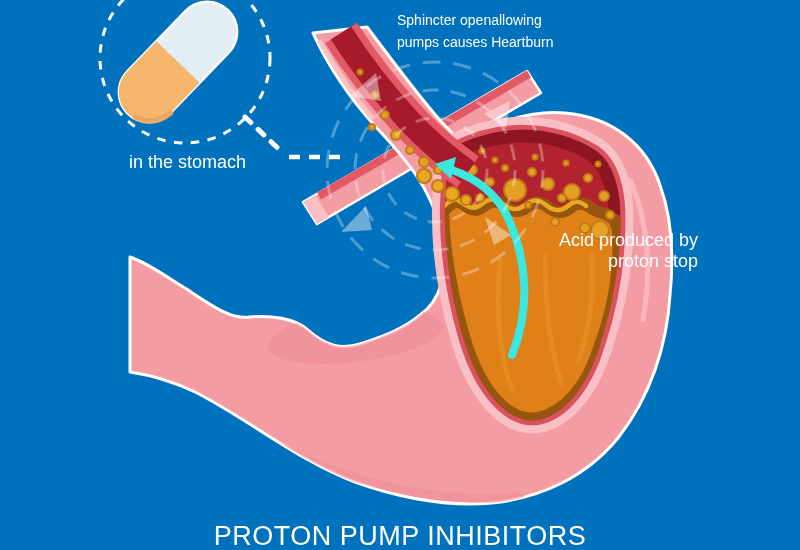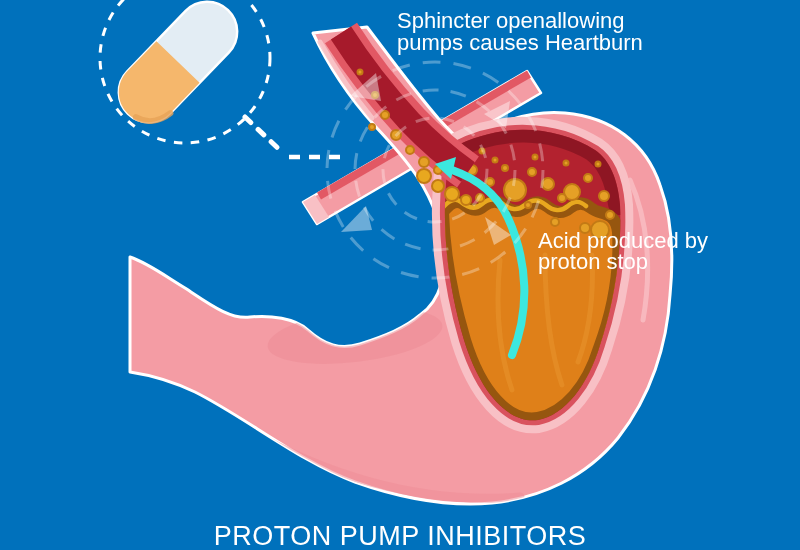--- a/index.html
+++ b/index.html
@@ -4,23 +4,23 @@
 <style>
   html,body{margin:0;padding:0;background:#222;}
   .stage{
     position:relative;width:800px;height:550px;overflow:hidden;
     background:var(--background,#0071BC);
     font-family:"Liberation Sans",sans-serif;
   }
   .stage svg{position:absolute;left:0;top:0;}
   .lbl{position:absolute;color:var(--text,#fff);}
   .lbl div{white-space:nowrap;}
-  .lbl-sphincter{left:397px;top:10px;font-size:22px;line-height:21.5px;text-align:left;}
+  .lbl-sphincter{left:397px;top:10px;font-size:14px;line-height:21.5px;text-align:left;}
   .lbl-ppi{left:70px;top:151px;width:235px;font-size:18px;line-height:22px;text-align:center;}
-  .lbl-acid{left:538px;top:230px;width:160px;font-size:22px;line-height:21px;text-align:left;}
+  .lbl-acid{left:538px;top:230px;width:160px;font-size:18px;line-height:21px;text-align:right;}
   .lbl-title{left:0;right:0;top:521px;font-size:27px;letter-spacing:.5px;text-align:center;}
 
   
   .s-band{fill:var(--stomach_wall);stroke:var(--outline_white);stroke-width:2.5;stroke-linejoin:round;}
   .s-bandtip{fill:var(--stomach_wall_light);}
   .s-bandstripe{stroke:var(--esophagus_stripe);stroke-width:8;fill:none;}
   .s-sil{fill:var(--stomach_wall);stroke:var(--outline_white);stroke-width:3;stroke-linejoin:round;}
   .s-shadow{fill:var(--stomach_wall_shadow);opacity:.55;}
   .s-lightband{fill:none;stroke:var(--stomach_wall_light);stroke-width:26;}
   .s-rim{fill:none;stroke:var(--stomach_rim);stroke-width:10;}
@@ -206,20 +206,21 @@
       <path class="cap-shade" d="M -69,8 C -66,20 -56,28 -42,30"></path>
     </g>
   </svg>
 
   <div class="lbl lbl-sphincter">
     <div>Sphincter openallowing</div>
     <div>pumps causes Heartburn</div>
   </div>
 
   <div class="lbl lbl-ppi">
+    <div>in the stomach</div>
   </div>
 
   <div class="lbl lbl-acid">
     <div>Acid produced by</div>
     <div>proton stop</div>
   </div>
 
   <div class="lbl lbl-title">PROTON PUMP INHIBITORS</div>
 </div>
 

